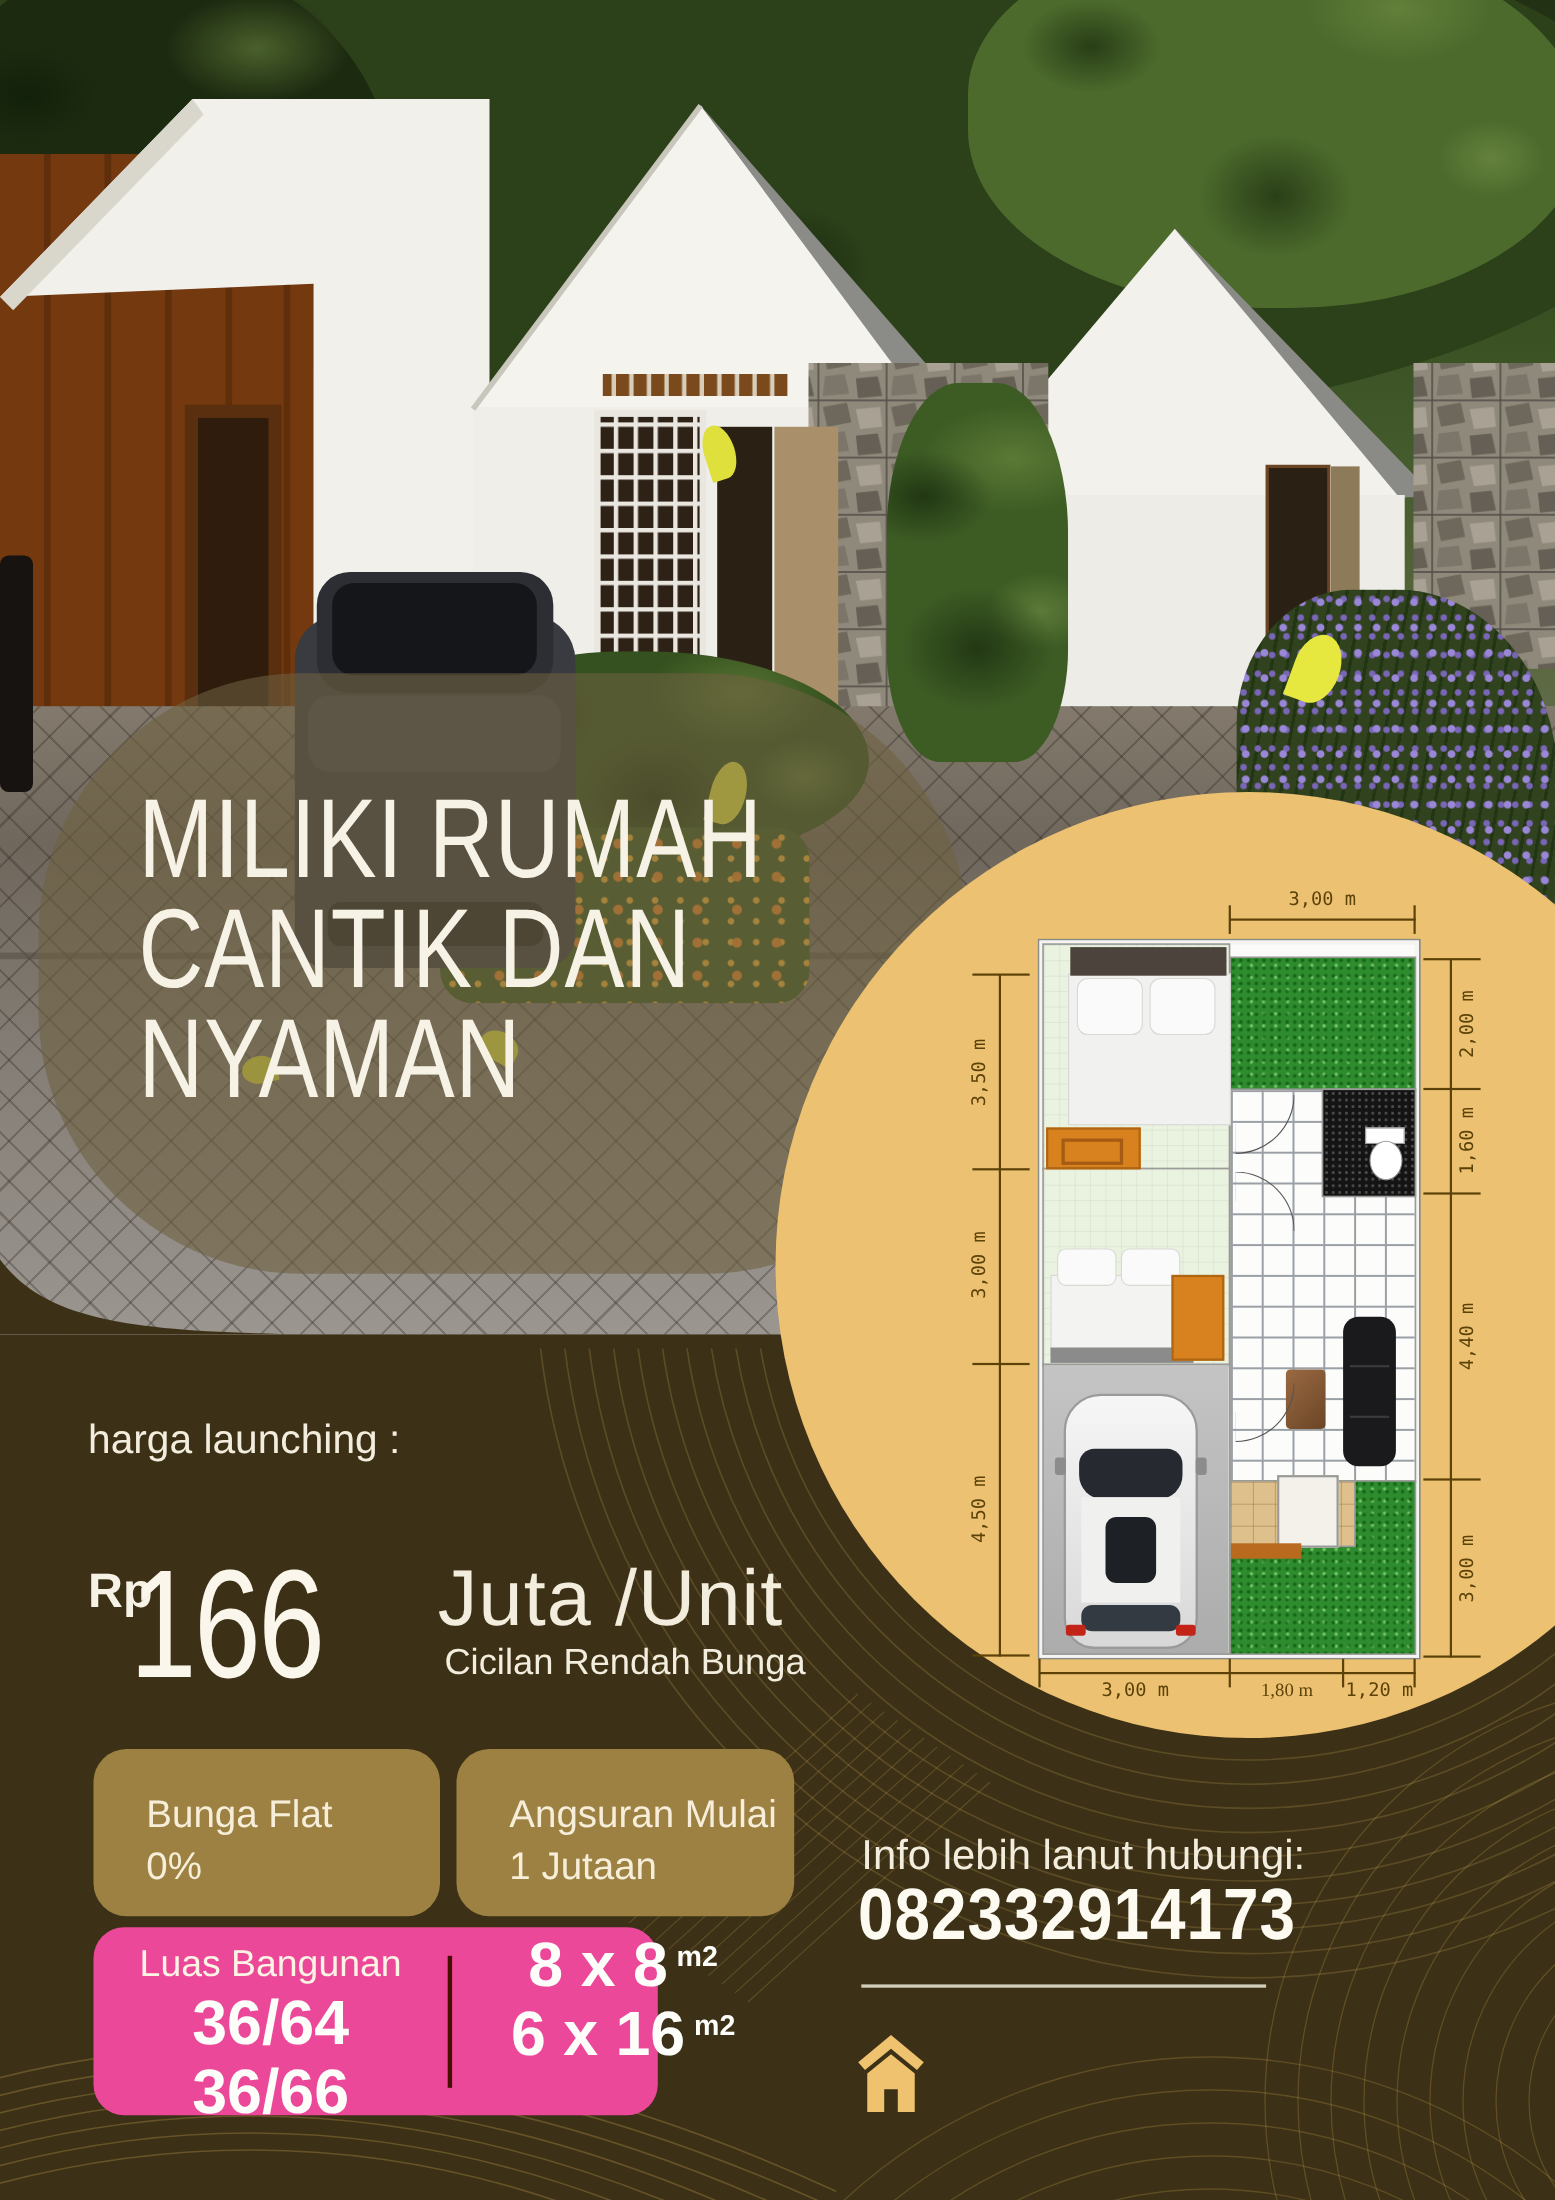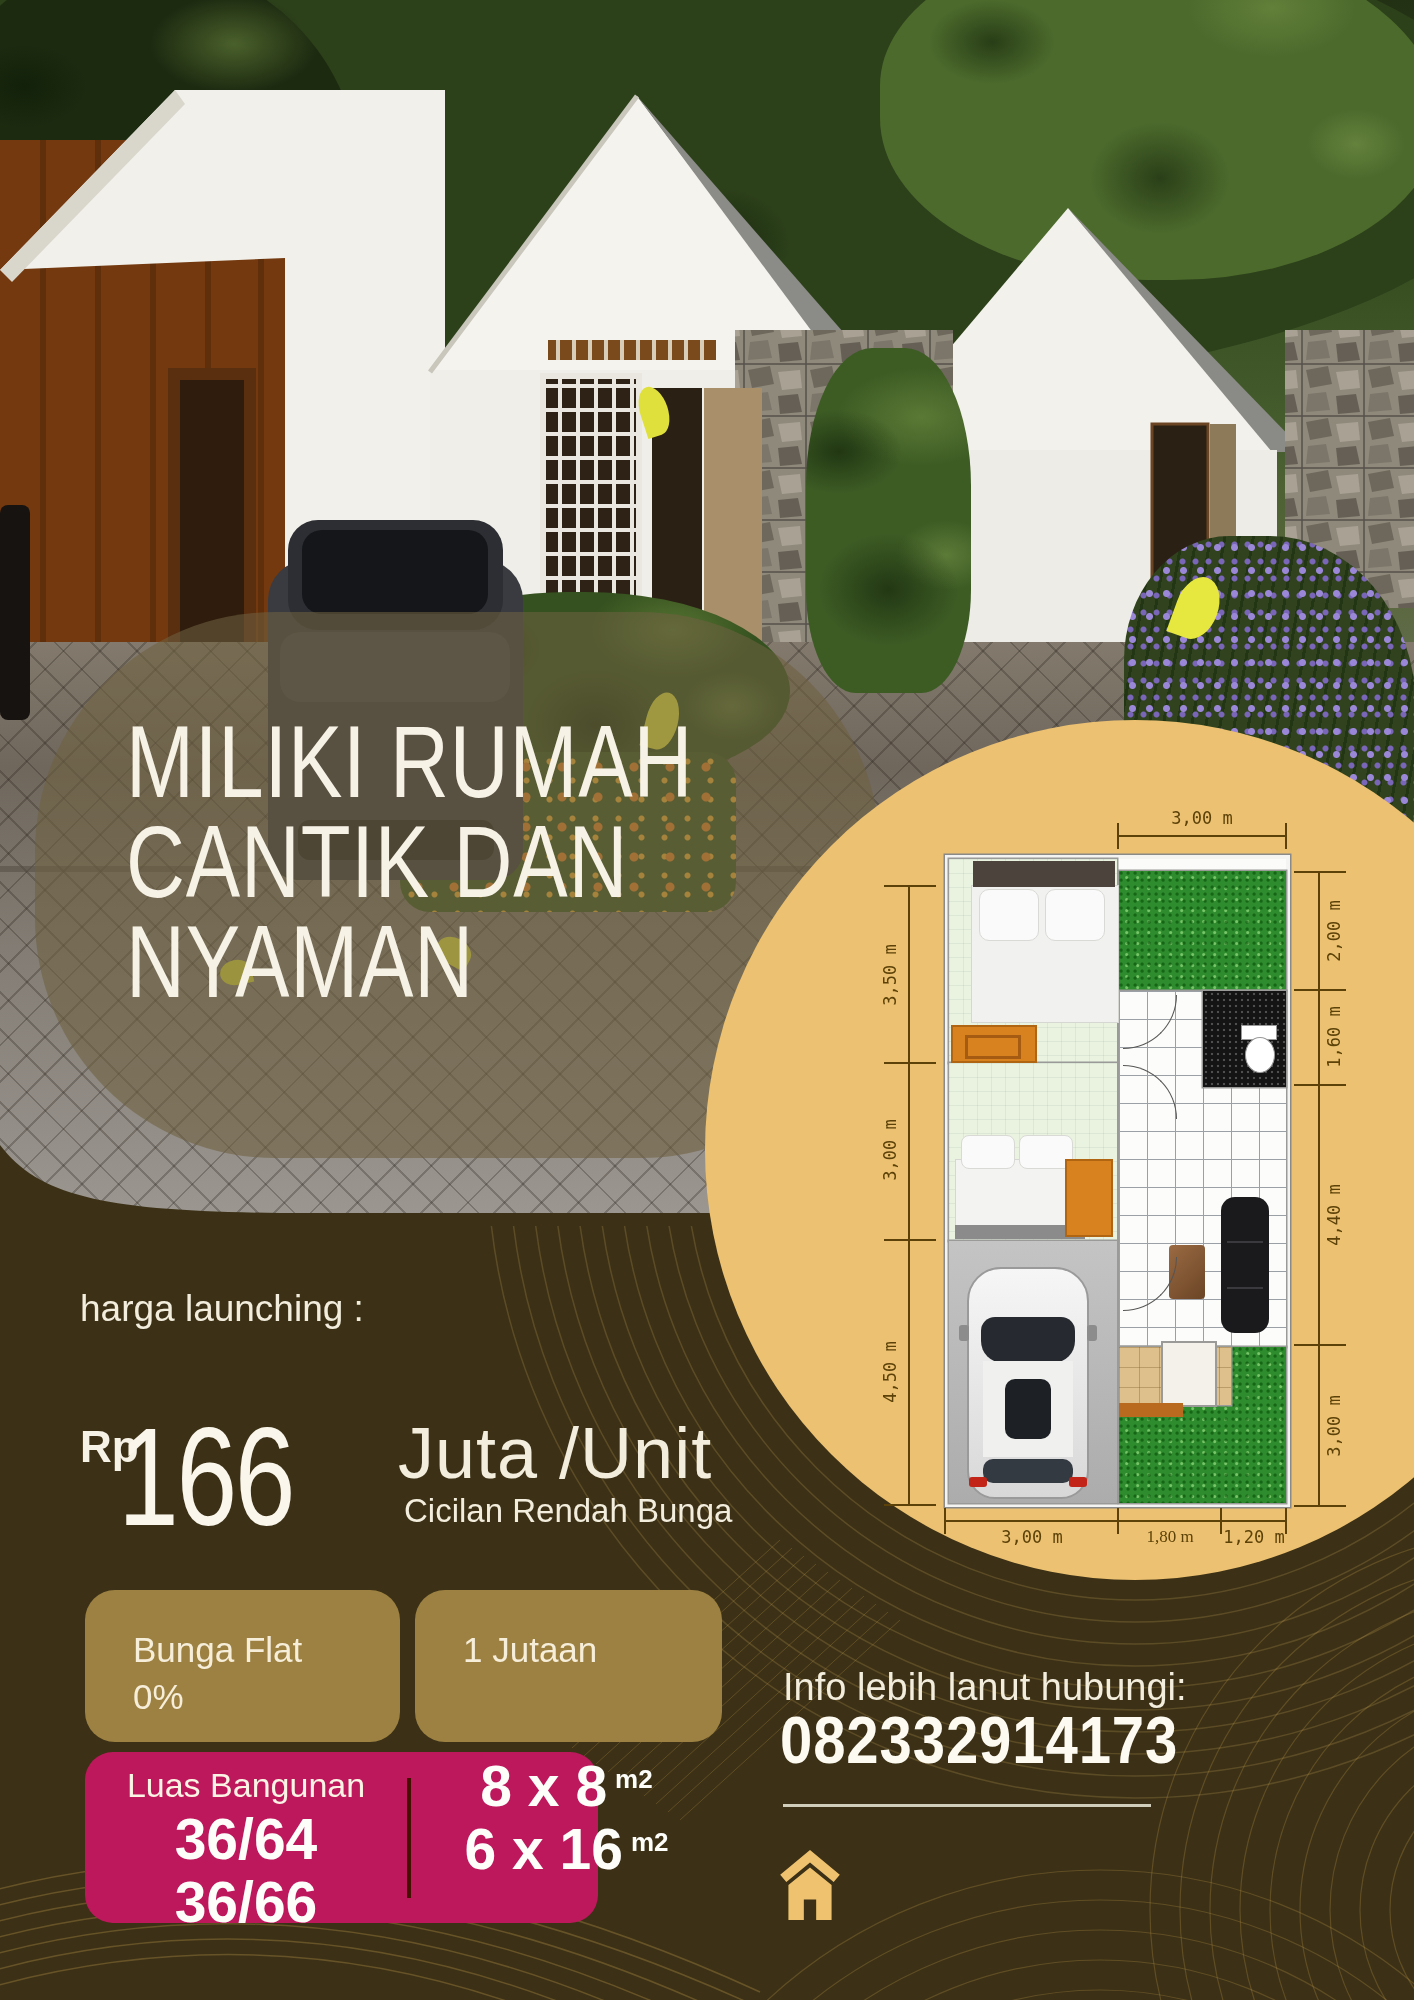--- a/index.html
+++ b/index.html
@@ -33,21 +33,21 @@
   
   .cream{color:#f3eddd;}
   #intro{position:absolute;left:80px;top:1282px;font-size:37px;line-height:1.45;}
   #rp{position:absolute;left:80px;top:1422px;font-size:44px;font-weight:700;color:#f7f2e6;}
   #amount{position:absolute;left:118px;top:1396px;font-size:140px;font-weight:400;color:#faf6eb;
       transform:scaleX(.78);transform-origin:left top;letter-spacing:-3px;}
   #unit{position:absolute;left:398px;top:1412px;font-size:72px;letter-spacing:1px;}
   #note{position:absolute;left:404px;top:1492px;font-size:33px;}
   .card{position:absolute;background:#9c8142;border-radius:30px;color:#f7eeda;font-size:35px;line-height:1.35;}
   .card .pad{position:absolute;left:48px;top:36px;}
-  #card-wide{position:absolute;left:85px;top:1752px;width:513px;height:171px;background:#be185d;border-radius:28px;}
+  #card-wide{position:absolute;left:85px;top:1752px;width:513px;height:171px;background:#ec4899;border-radius:28px;}
   #card-divider{position:absolute;left:322px;top:26px;width:4px;height:120px;background:#450f02;}
   .half{position:absolute;top:0;height:100%;text-align:center;color:#fbf4e4;}
   .half .lbl{font-size:34px;margin-top:14px;}
   .half .big{font-size:57px;font-weight:700;color:#fdfdfa;line-height:1.0;margin-top:6px;}
   sup.m2{font-size:26px;font-weight:700;vertical-align:18px;margin-left:8px;}
   #contact-label{position:absolute;left:783px;top:1666px;font-size:38px;}
   #phone{position:absolute;left:780px;top:1702px;font-size:66px;font-weight:700;color:#fdfaf1;
       transform:scaleX(.88);transform-origin:left top;letter-spacing:1px;}
   #rule{position:absolute;left:783px;top:1804px;width:368px;height:3px;background:#ecead9;opacity:.85;}
   #address{position:absolute;left:884px;top:1846px;font-size:34px;line-height:1.3;}
@@ -338,20 +338,21 @@
   <div id="note" class="cream">Cicilan Rendah Bunga</div>
 
   <div class="card" style="left:85px;top:1590px;width:315px;height:152px;">
     <div class="pad">
       <div>Bunga Flat</div>
       <div>0%</div>
     </div>
   </div>
   <div class="card" style="left:415px;top:1590px;width:307px;height:152px;">
     <div class="pad">
+      <div>Angsuran Mulai</div>
       <div>1 Jutaan</div>
     </div>
   </div>
 
   <div id="card-wide">
     <div id="card-divider"></div>
     <div class="half" style="left:0;width:322px;">
       <div class="lbl">Luas Bangunan</div>
       <div class="big">36/64</div>
       <div class="big">36/66</div>

